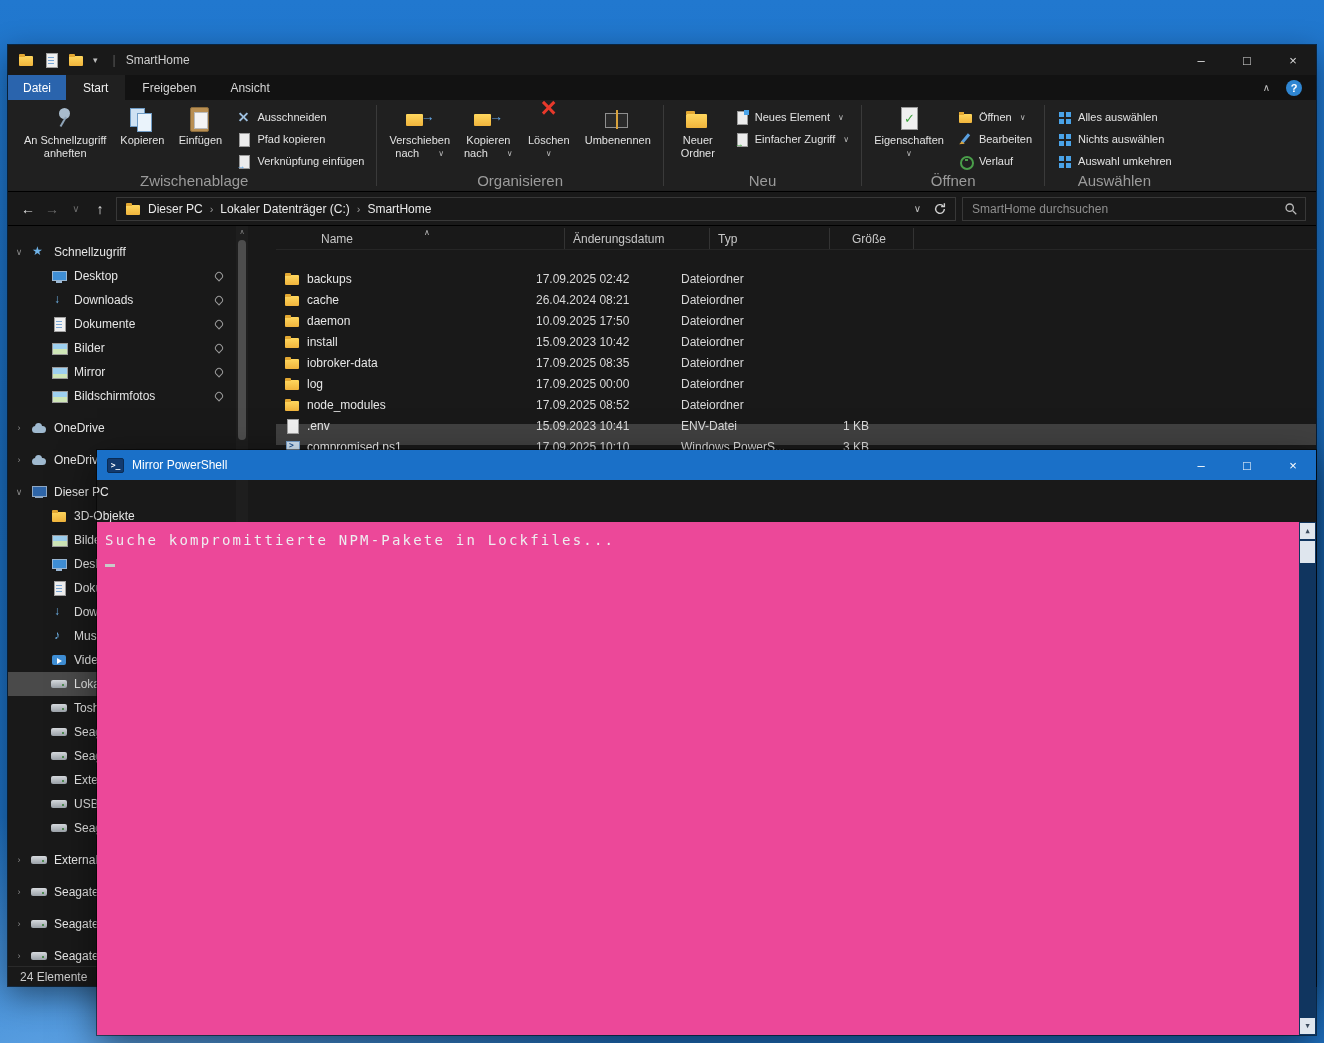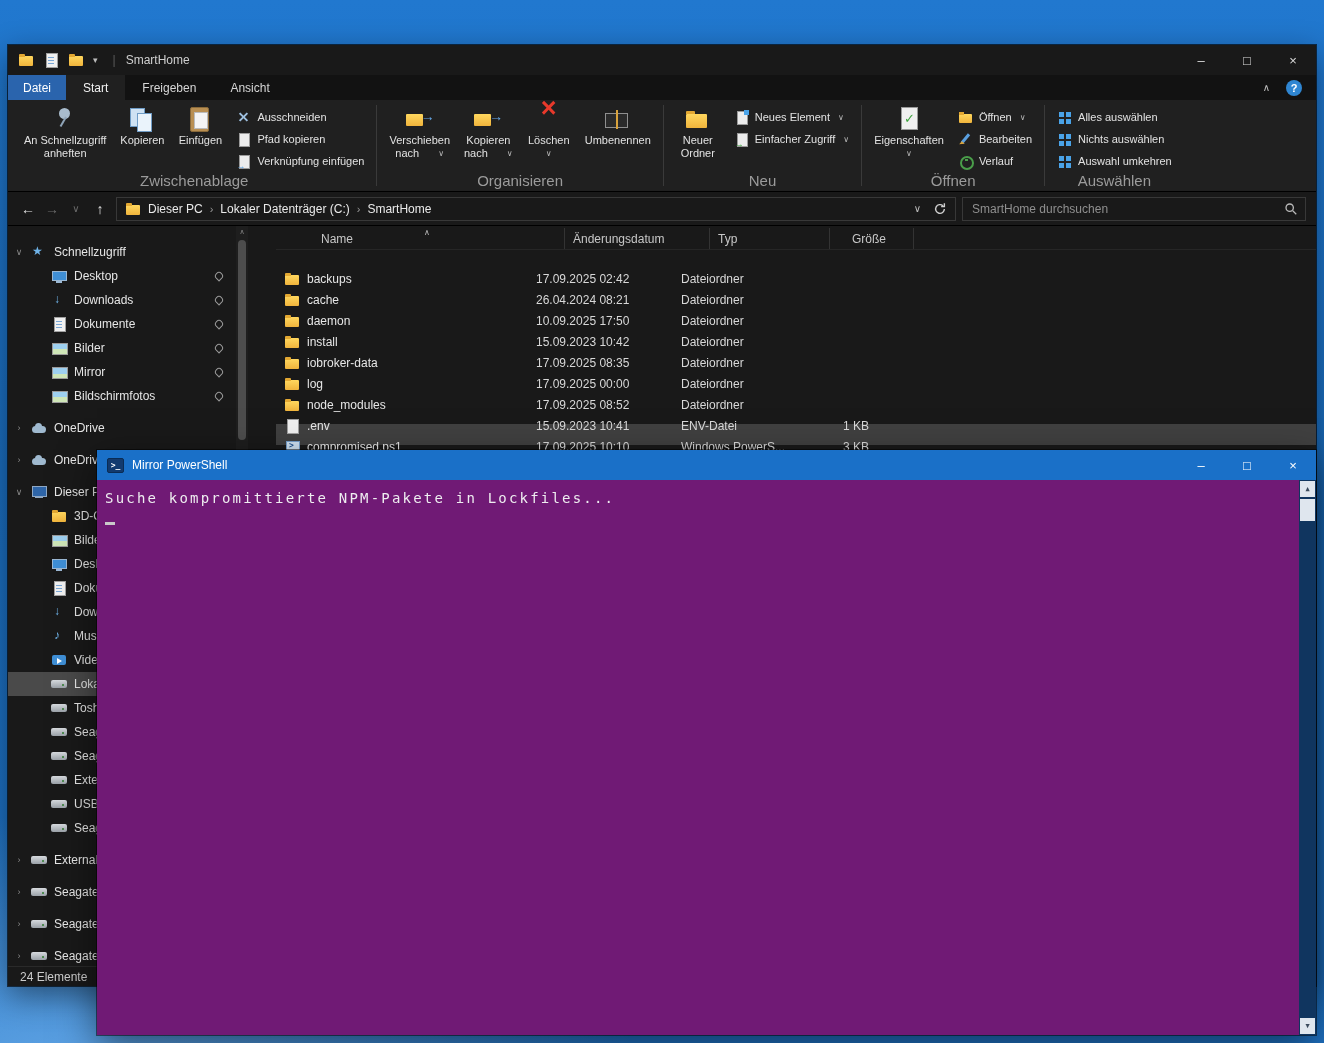--- a/index.html
+++ b/index.html
@@ -152,21 +152,21 @@
 
   
   .ps{position:absolute;left:97px;top:450px;width:1219px;height:585px;display:flex;flex-direction:column;
     box-shadow:0 0 0 1px rgba(0,0,0,.5),0 12px 36px rgba(0,0,0,.5);}
   .ps-titlebar{height:30px;flex:none;background:#1a70c8;display:flex;align-items:center;color:#fff;}
   .ps-icon{width:17px;height:15px;background:#123a6e;border:1px solid #0a2c55;border-radius:2px;margin:0 8px 0 10px;
     color:#fff;font:bold 8px "DejaVu Sans Mono",monospace;display:flex;align-items:center;justify-content:center;flex:none;}
   .ps-title{font-size:12px;}
   .ps-controls{margin-left:auto;display:flex;height:100%;}
   .ps-btn{width:46px;height:100%;display:flex;align-items:center;justify-content:center;font-size:13px;color:#fff;}
-  .ps-body{flex:1;background:#701a75;position:relative;font-family:"DejaVu Sans Mono",monospace;color:#eeedf0;overflow:hidden;}
+  .ps-body{flex:1;background:#ec4899;position:relative;font-family:"DejaVu Sans Mono",monospace;color:#eeedf0;overflow:hidden;margin-top:42px;}
   .ps-text{padding:10px 26px 0 8px;font-size:14px;letter-spacing:2.2px;white-space:pre;}
   .ps-cursor{position:absolute;left:8px;top:42px;width:10px;height:3px;background:#c9c9c9;}
   .ps-scroll{position:absolute;right:0;top:0;bottom:0;width:17px;background:#10355f;}
   .ps-sarrow{position:absolute;left:1px;width:15px;height:16px;background:#dfe6ee;color:#3a4a5c;font-size:7px;display:flex;align-items:center;justify-content:center;}
   .ps-sarrow.up{top:1px;} .ps-sarrow.down{bottom:1px;}
   .ps-thumb{position:absolute;left:1px;top:19px;width:15px;height:22px;background:#dfe6ee;}
 </style>
 </head>
 <body>
 

